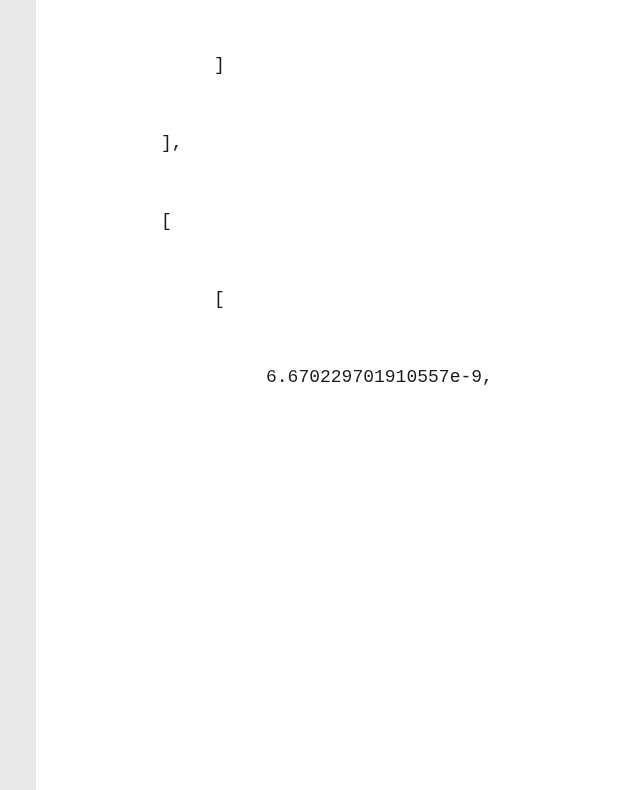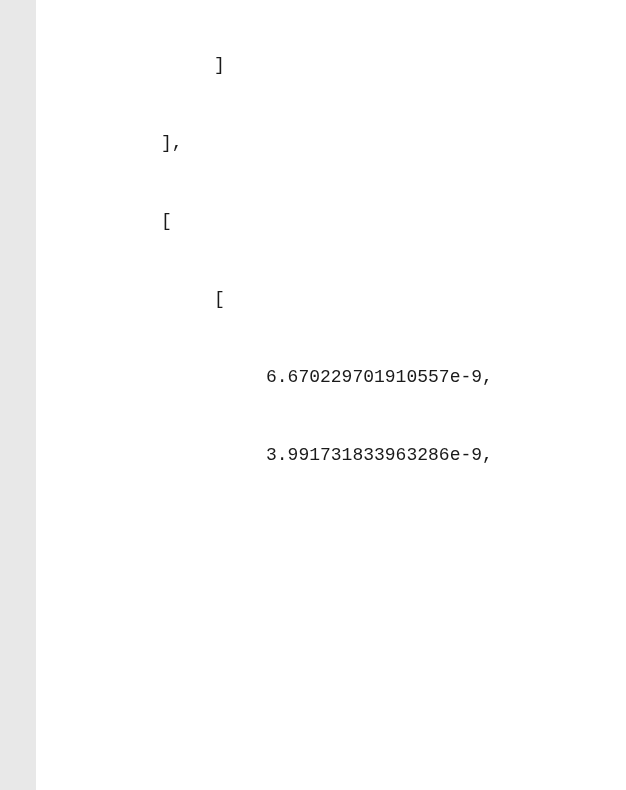--- a/index.html
+++ b/index.html
@@ -33,21 +33,20 @@
 </head>
 <body>
 
 <div class="gutter"></div>
 <div class="code-area">
   <div class="line i1">]</div>
   <div class="line i0">],</div>
   <div class="line i0">[</div>
   <div class="line i1">[</div>
   <div class="line i2">6.670229701910557e-9,</div>
-  <div class="line i2">3.991731833963286e-9,</div>
   
   
   
   
   
   
   
   
   
   

